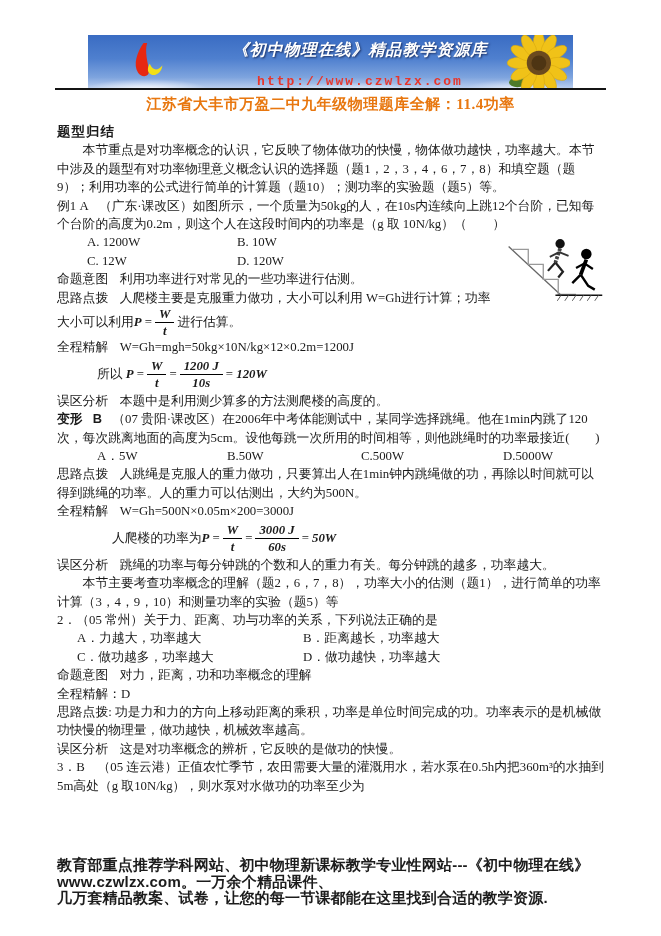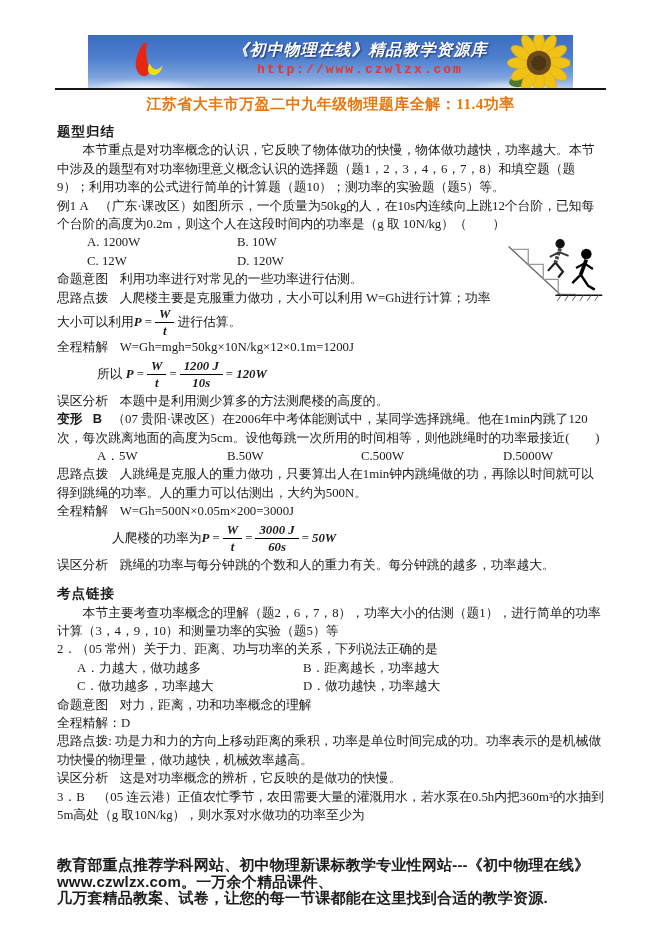--- a/index.html
+++ b/index.html
@@ -21,21 +21,21 @@
   }
   .banner-logo { position:absolute; left:42px; top:5px; }
   .banner-text { position:absolute; left:112px; top:5px; width:320px; text-align:center; }
   .site-title {
     color:#ffffff; font-weight:bold; font-style:italic; font-size:16px;
     letter-spacing:1px; white-space:nowrap;
     text-shadow:1px 1px 2px rgba(10,20,60,.75);
     text-align:center;
   }
   .site-url {
-    margin-top:1px; color:#e8352a; font-weight:bold; font-size:13px;
+    margin-top:13px; color:#e8352a; font-weight:bold; font-size:13px;
     letter-spacing:2px; font-family:"Liberation Mono","DejaVu Sans Mono",monospace;
     white-space:nowrap; cursor:pointer;
   }
   .banner-sunflower { position:absolute; right:3px; bottom:-6px; }
   
   .header-rule { position:absolute; left:55px; top:88px; width:551px; height:0; border-top:2px solid #141414; }
   .page-title {
     position:absolute; left:0; top:95px; width:661px; text-align:center;
     font-weight:bold; font-size:15px; color:#e8770f; letter-spacing:.5px;
   }
@@ -154,43 +154,42 @@
     </svg>
   </span>
 
   <div class="para opts"><span class="col1">A. 1200W</span><span>B. 10W</span></div>
   <div class="para opts"><span class="col1">C. 12W</span><span>D. 120W</span></div>
 
   <div class="para"><span class="lbl">命题意图</span><span>利用功率进行对常见的一些功率进行估测。</span></div>
 
   <div class="para"><span class="lbl">思路点拨</span><span>人爬楼主要是克服重力做功，大小可以利用 W=Gh进行计算；功率大小可以利用</span><span class="m">P</span> <span>=</span><span class="frac"><span class="num m">W</span><span class="den m">t</span></span><span>进行估算。</span></div>
 
-  <div class="para"><span class="lbl">全程精解</span><span>W=Gh=mgh=50kg×10N/kg×12×0.1m=1200J</span></div>
+  <div class="para"><span class="lbl">全程精解</span><span>W=Gh=mgh=50kg×10N/kg×12×0.2m=1200J</span></div>
 
   <div class="para formula-row ind40"><span>所以</span> <span class="m">P</span> <span>=</span><span class="frac"><span class="num m">W</span><span class="den m">t</span></span><span>=</span><span class="frac"><span class="num m">1200 J</span><span class="den m">10s</span></span><span>=</span> <span class="m">120W</span></div>
 
   <div class="para"><span class="lbl">误区分析</span><span>本题中是利用测少算多的方法测爬楼的高度的。</span></div>
 
   <div class="para"><span class="bold-hei">变形</span><span class="gap"></span><span class="bold-hei">B</span><span class="gap"></span><span>（07 贵阳·课改区）在2006年中考体能测试中，某同学选择跳绳。他在1min内跳了120次，每次跳离地面的高度为5cm。设他每跳一次所用的时间相等，则他跳绳时的功率最接近(　　)</span></div>
 
   <div class="para opts2"><span class="o1">A．5W</span><span class="o2">B.50W</span><span class="o3">C.500W</span><span>D.5000W</span></div>
 
   <div class="para"><span class="lbl">思路点拨</span><span>人跳绳是克服人的重力做功，只要算出人在1min钟内跳绳做的功，再除以时间就可以得到跳绳的功率。人的重力可以估测出，大约为500N。</span></div>
 
   <div class="para"><span class="lbl">全程精解</span><span>W=Gh=500N×0.05m×200=3000J</span></div>
 
   <div class="para formula-row ind55"><span>人爬楼的功率为</span><span class="m">P</span> <span>=</span><span class="frac"><span class="num m">W</span><span class="den m">t</span></span><span>=</span><span class="frac"><span class="num m">3000 J</span><span class="den m">60s</span></span><span>=</span> <span class="m">50W</span></div>
 
   <div class="para"><span class="lbl">误区分析</span><span>跳绳的功率与每分钟跳的个数和人的重力有关。每分钟跳的越多，功率越大。</span></div>
 
-  <div class="sec-heading second">考点链接</div>
   <div class="para indent">本节主要考查功率概念的理解（题2，6，7，8），功率大小的估测（题1），进行简单的功率计算（3，4，9，10）和测量功率的实验（题5）等</div>
 
   <div class="para">2．（05 常州）关于力、距离、功与功率的关系，下列说法正确的是</div>
-  <div class="para opts3"><span class="col1">A．力越大，做功越多</span><span>B．距离越长，功率越大</span></div>
+  <div class="para opts3"><span class="col1">A．力越大，功率越大</span><span>B．距离越长，功率越大</span></div>
   <div class="para opts3"><span class="col1">C．做功越多，功率越大</span><span>D．做功越快，功率越大</span></div>
   <div class="para"><span class="lbl">命题意图</span><span>对力，距离，功和功率概念的理解</span></div>
   <div class="para">全程精解：D</div>
   <div class="para">思路点拨: 功是力和力的方向上移动距离的乘积，功率是单位时间完成的功。功率表示的是机械做功快慢的物理量，做功越快，机械效率越高。</div>
   <div class="para"><span class="lbl">误区分析</span><span>这是对功率概念的辨析，它反映的是做功的快慢。</span></div>
 
   <div class="para">3．B　（05 连云港）正值农忙季节，农田需要大量的灌溉用水，若水泵在0.5h内把360m³的水抽到5m高处（g 取10N/kg），则水泵对水做功的功率至少为</div>
 </div>
 
 <div class="footer">

